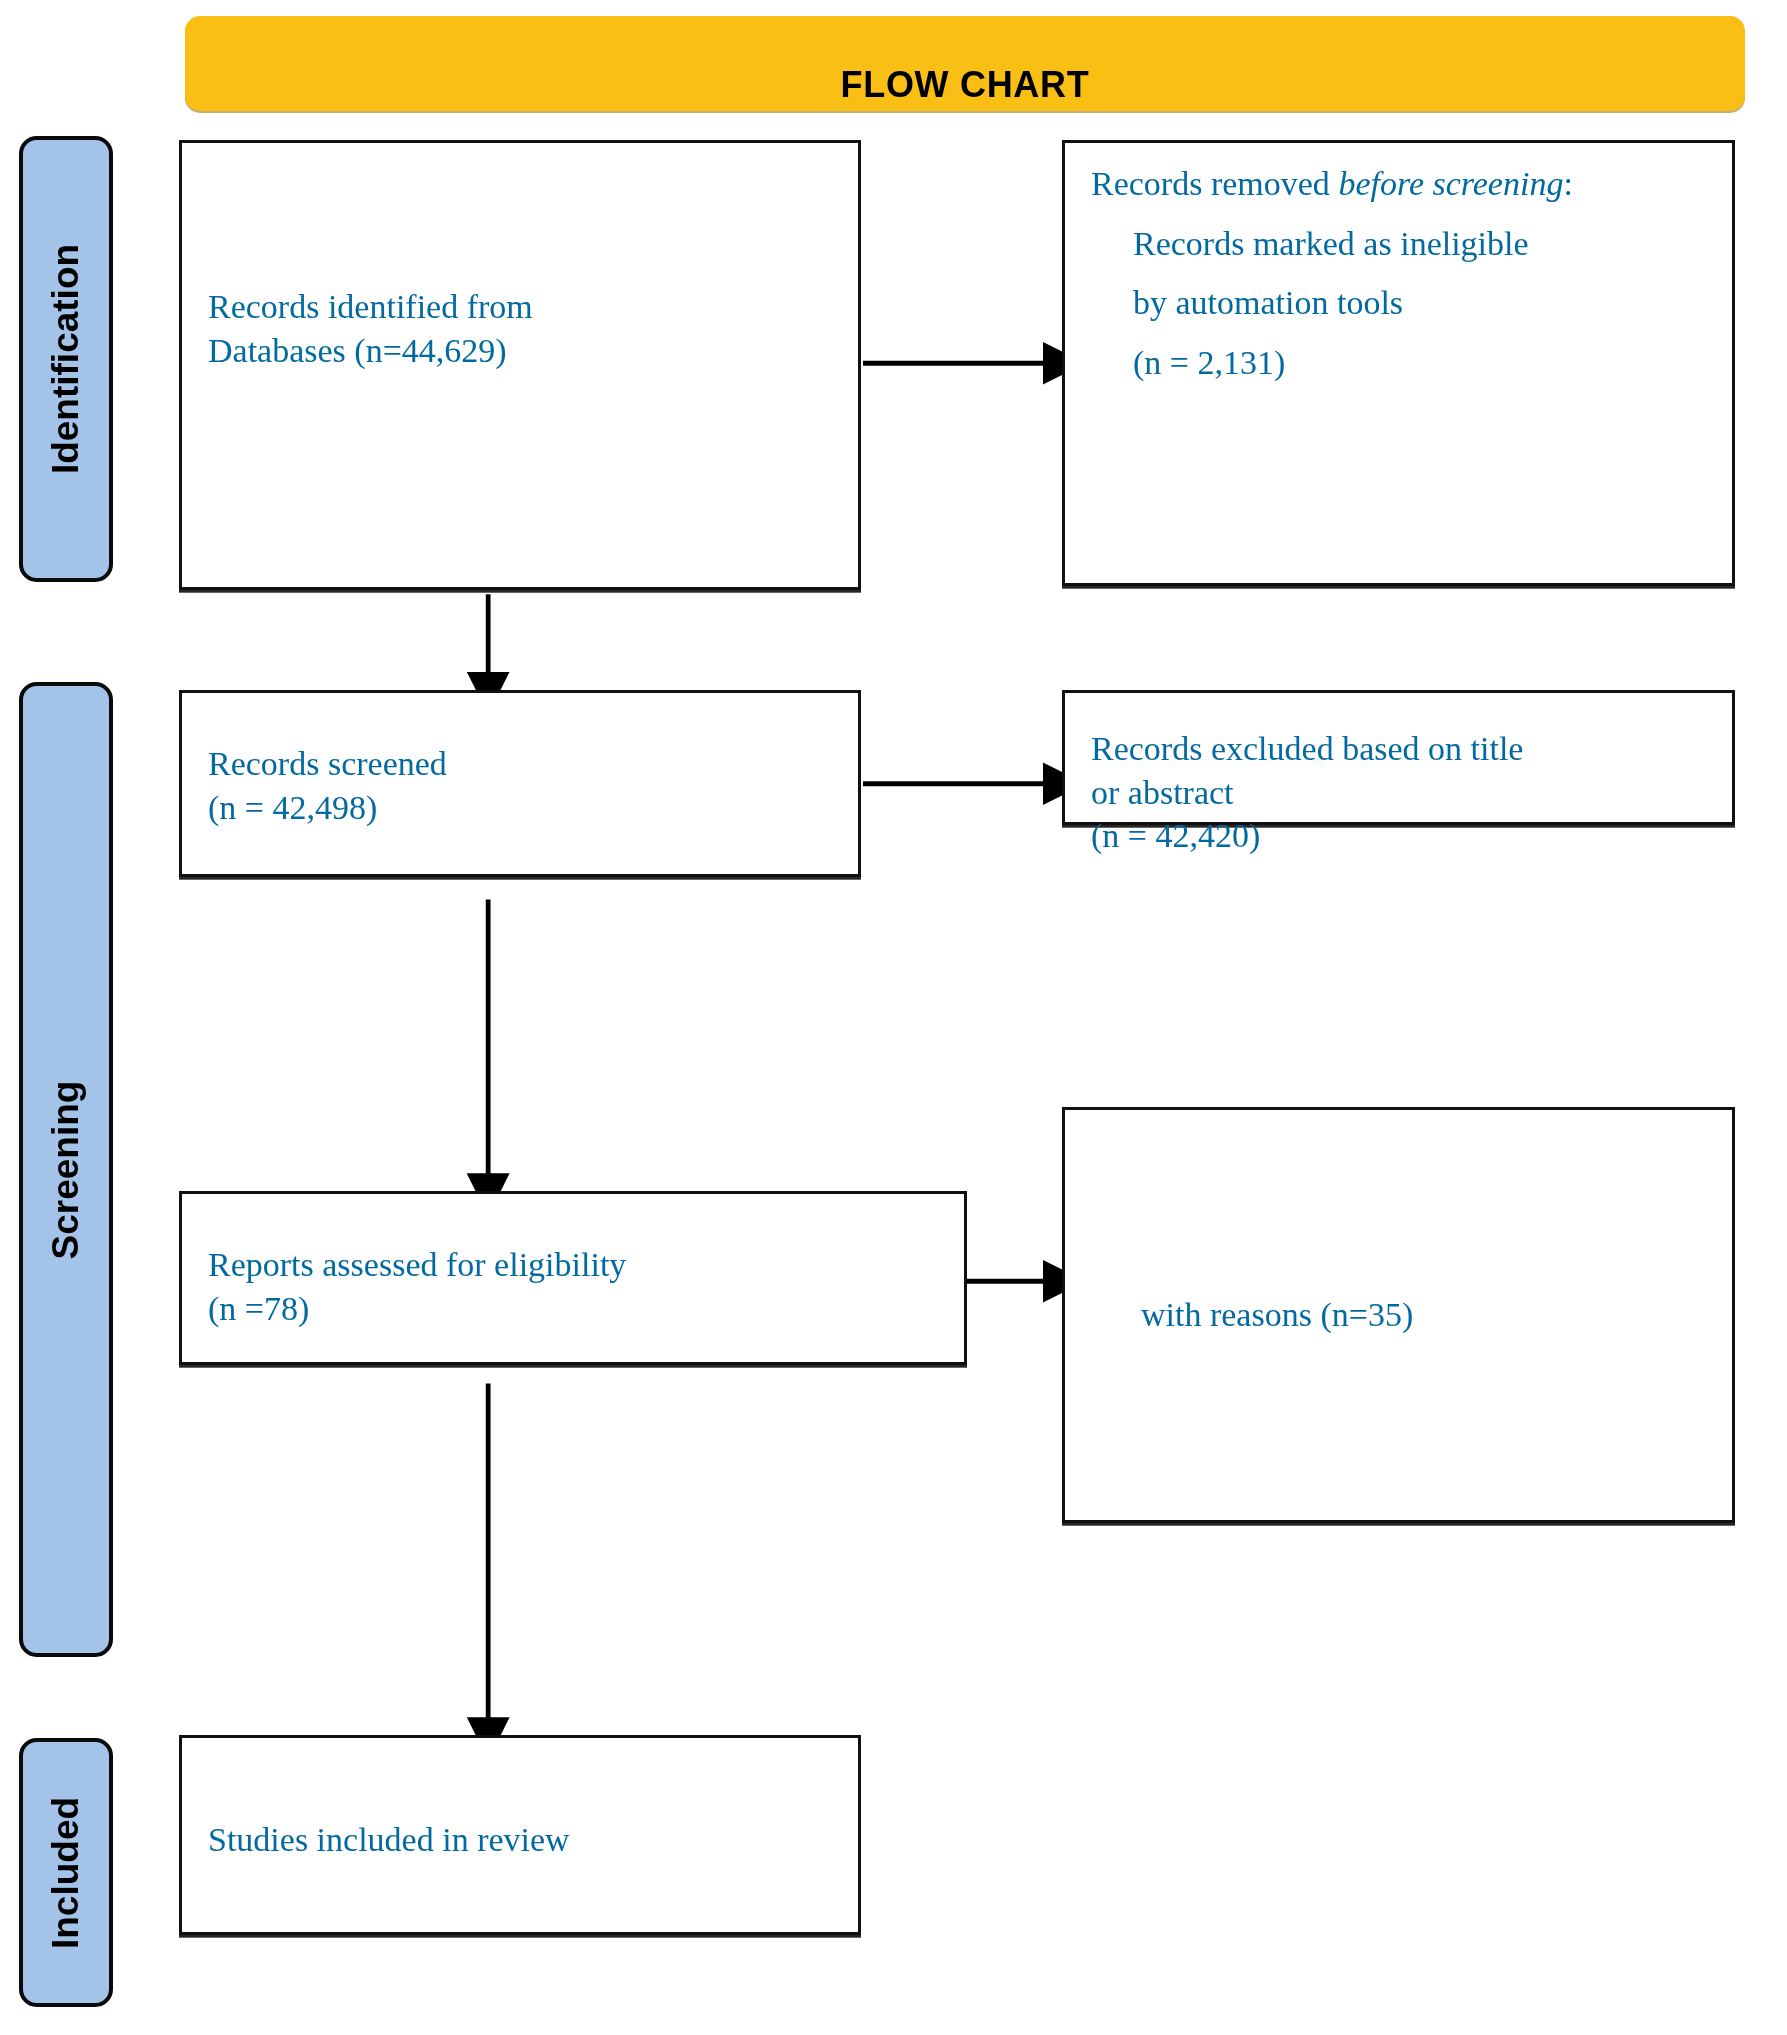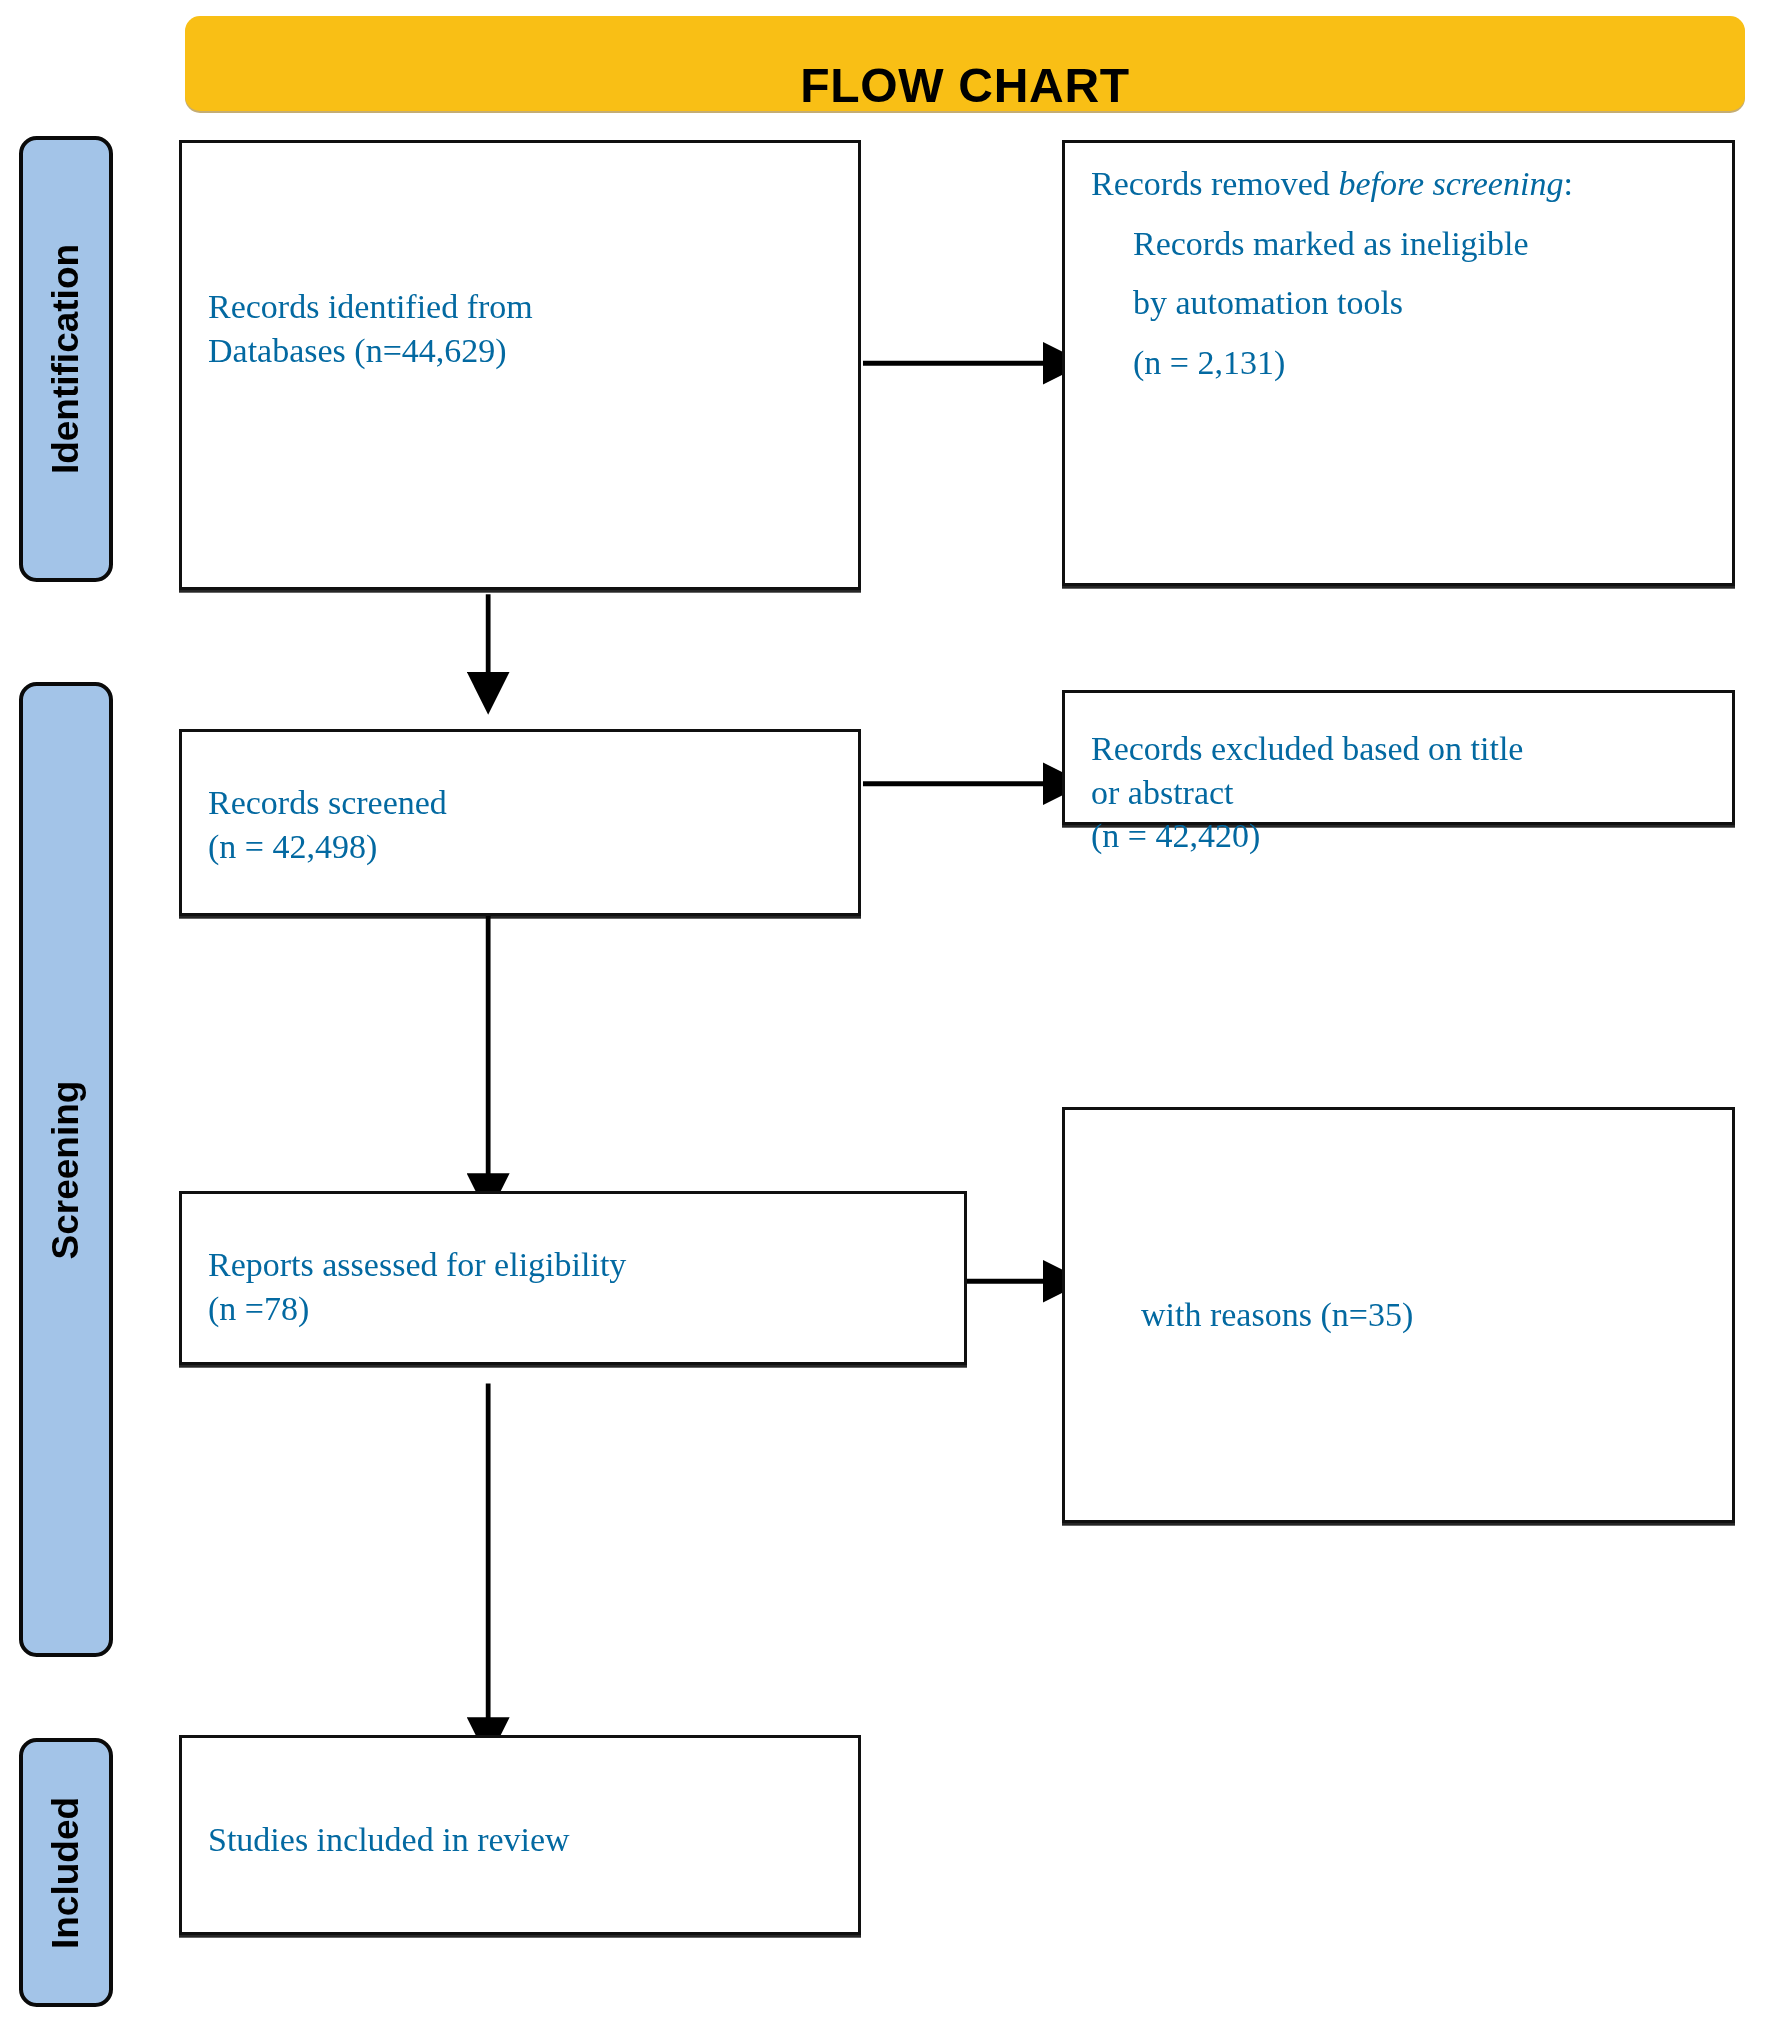--- a/index.html
+++ b/index.html
@@ -27,21 +27,21 @@
     width: 1560px;
     height: 95px;
     background: #F9BF15;
     border-radius: 15px;
     box-shadow: 0 2px 0 0 rgba(150,105,0,0.55);
     display: flex;
     align-items: center;
     justify-content: center;
   }
   .title-text {
-    font-size: 48px;
+    font-size: 36px;
     font-weight: bold;
     color: #000000;
     letter-spacing: 0.7px;
     margin-top: 43px;
   }
 
   
   .stage-bar {
     position: absolute;
     background: #A3C4E8;
@@ -78,21 +78,21 @@
     font-size: 34px;
     line-height: 1.28;
     color: #0369a1;
     font-family: Liberation Serif, serif;
   }
   .indent-line { padding-left: 42px; margin-top: 16px; }
   .box-text i { font-style: italic; }
 
   #box-identified   { left: 179px;  top: 140px;  width: 682px; height: 450px; }
   #box-removed      { left: 1062px; top: 140px;  width: 673px;  height: 446px; }
-  #box-screened     { left: 179px;  top: 690px; width: 682px; height: 187px; margin-top: 39px; }
+  #box-screened     { left: 179px;  top: 690px; width: 682px; height: 187px; }
   #box-excluded     { left: 1062px; top: 690px; width: 673px;  height: 135px; }
   #box-eligibility  { left: 179px;  top: 1191px; width: 788px; height: 174px; }
   #box-fulltext     { left: 1062px; top: 1107px; width: 673px;  height: 416px; }
   #box-included     { left: 179px;  top: 1735px; width: 682px; height: 200px; }
 
   #box-identified .box-text  { top: 42%; transform: translateY(-50%); }
   #box-removed .box-text     { top: 19px; }
   #box-screened .box-text    { top: 49px; }
   #box-excluded .box-text    { top: 34px; }
   #box-eligibility .box-text { top: 49px; }

